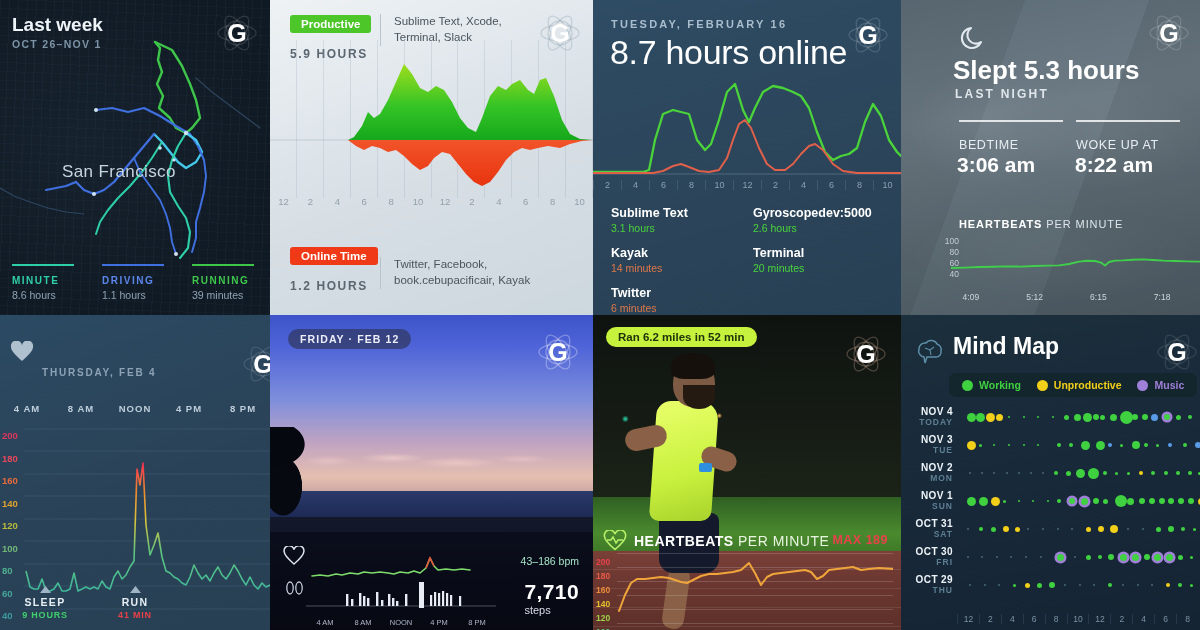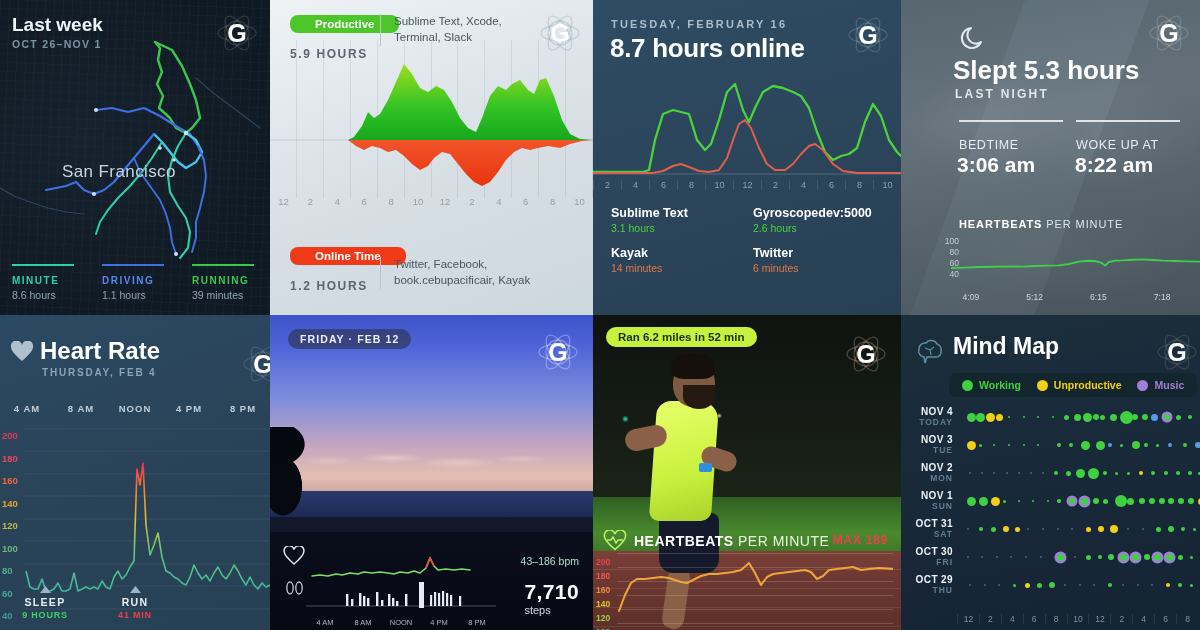--- a/index.html
+++ b/index.html
@@ -37,42 +37,42 @@
   .p1 .cityname { position:absolute; left:62px; top:162px; font-size:17px; color:#c6d5e0; letter-spacing:.4px; }
   .p1 .legend { position:absolute; left:0; bottom:14px; width:100%; display:flex; }
   .p1 .lg { flex:1; padding-left:12px; }
   .p1 .lg .bar { height:2px; width:62px; margin-bottom:9px; }
   .p1 .lg .nm { font-size:10px; font-weight:bold; letter-spacing:1.5px; }
   .p1 .lg .vl { font-size:10.5px; color:#8fa3b3; margin-top:3px; }
   .p1 svg.routes { position:absolute; inset:0; }
 
   
   .p2 { background:linear-gradient(160deg,#eef2f5 0%, #d7dfe5 55%, #cdd7de 100%); }
-  .p2 .pill { display:inline-block; padding:3px 25px; border-radius:8px; color:#fff;
+  .p2 .pill { display:inline-block; padding:3px 11px; border-radius:3px; color:#fff;
       font-size:11.5px; font-weight:bold; }
   .p2 .tophdr { position:absolute; left:20px; top:14px; }
   .p2 .hrs { font-size:12px; font-weight:bold; letter-spacing:1.6px; color:#5a6670; margin-top:14px; }
   .p2 .apps { position:absolute; left:110px; top:14px; font-size:11.5px; color:#4a555e; line-height:1.35;
       border-left:1px solid #b9c4cc; padding-left:13px; height:32px; }
   .p2 .bottomhdr { position:absolute; left:20px; bottom:22px; }
   .p2 .apps2 { position:absolute; left:110px; bottom:26px; font-size:11.5px; color:#4a555e; line-height:1.35;
       border-left:1px solid #b9c4cc; padding-left:13px; height:32px; }
   .p2 .axis { position:absolute; left:0; top:196px; width:100%; display:flex;
       font-size:9.5px; color:#93a0aa; }
   .p2 .axis span { flex:1; text-align:center; }
   .p2 svg.chart { position:absolute; left:0; top:40px; }
   .p2 .vgrid { position:absolute; left:0; top:40px; width:100%; height:158px;
       display:flex; }
   .p2 .vgrid i { flex:1; border-right:1px solid rgba(150,165,178,.25); }
 
   
   .p3 { background:linear-gradient(165deg,#2e4c64 0%,#2b4459 60%,#274054 100%); }
   .p3 .dt { position:absolute; left:18px; top:18px; font-size:11px; letter-spacing:2.2px;
       color:#a9bdcd; font-weight:bold; }
-  .p3 .big { position:absolute; left:17px; top:33px; font-size:26px; font-weight:bold; color:#fff; letter-spacing:-.3px; }
+  .p3 .big { position:absolute; left:17px; top:33px; font-size:34px; font-weight:normal; color:#fff; letter-spacing:-.3px; }
   .p3 svg.chart { position:absolute; left:0; top:70px; }
   .p3 .axis { position:absolute; left:0; top:180px; width:100%; display:flex; font-size:9px; color:#8ba0b2; }
   .p3 .axis span { flex:1; text-align:center; border-left:1px solid rgba(140,165,185,.22); }
   .p3 .apps { position:absolute; left:18px; top:206px; width:272px; display:grid;
       grid-template-columns:1fr 1fr; gap:12px 12px; }
   .p3 .ap .n { font-size:12.5px; color:#fff; font-weight:bold; }
   .p3 .ap .v { font-size:10.5px; margin-top:2px; }
 
   
   .p4 { background:linear-gradient(170deg,#5d6d77 0%,#6c7a84 35%,#5a6870 70%,#4e5b64 100%); }
@@ -368,20 +368,24 @@
       </div>
       <div class="ap">
         <div class="n">Gyroscopedev:5000</div>
         <div class="v" style="color:#4ad43a">2.6 hours</div>
       </div>
       <div class="ap">
         <div class="n">Kayak</div>
         <div class="v" style="color:#e0784a">14 minutes</div>
       </div>
       <div class="ap">
+        <div class="n">Terminal</div>
+        <div class="v" style="color:#4ad43a">20 minutes</div>
+      </div>
+      <div class="ap">
         <div class="n">Twitter</div>
         <div class="v" style="color:#e0784a">6 minutes</div>
       </div>
     </div>
     <div class="glogo" style="right:6px; top:8px;">
       <svg viewBox="0 0 54 54">
           <g fill="none" stroke="rgba(255,255,255,.15)" stroke-width="1.3">
         <ellipse cx="27" cy="27" rx="19" ry="8"></ellipse>
             <ellipse cx="27" cy="27" rx="19" ry="8" transform="rotate(60 27 27)"></ellipse>
         <ellipse cx="27" cy="27" rx="19" ry="8" transform="rotate(120 27 27)"></ellipse>
@@ -437,21 +441,20 @@
       <div class="gtxt">G</div>
     </div>
   </div>
 
   <div class="panel p5">
     <div class="hrt">
       <svg width="24" height="22" viewBox="0 0 24 22">
           <path d="M12,20 C4,13 1,9 1,6 A5,5 0 0 1 12,4 A5,5 0 0 1 23,6 C23,9 20,13 12,20 Z" fill="#c8d6e2" opacity=".85"></path>
         </svg>
     </div>
-    <div class="ttl">Heart Rate</div>
     <div class="sub">THURSDAY, FEB 4</div>
     <div class="topax">
       <span>4 AM</span>
       <span>8 AM</span>
       <span>NOON</span>
       <span>4 PM</span>
       <span>8 PM</span>
     </div>
     <div class="yax">
       <div style="color:#e0355c">200</div>

